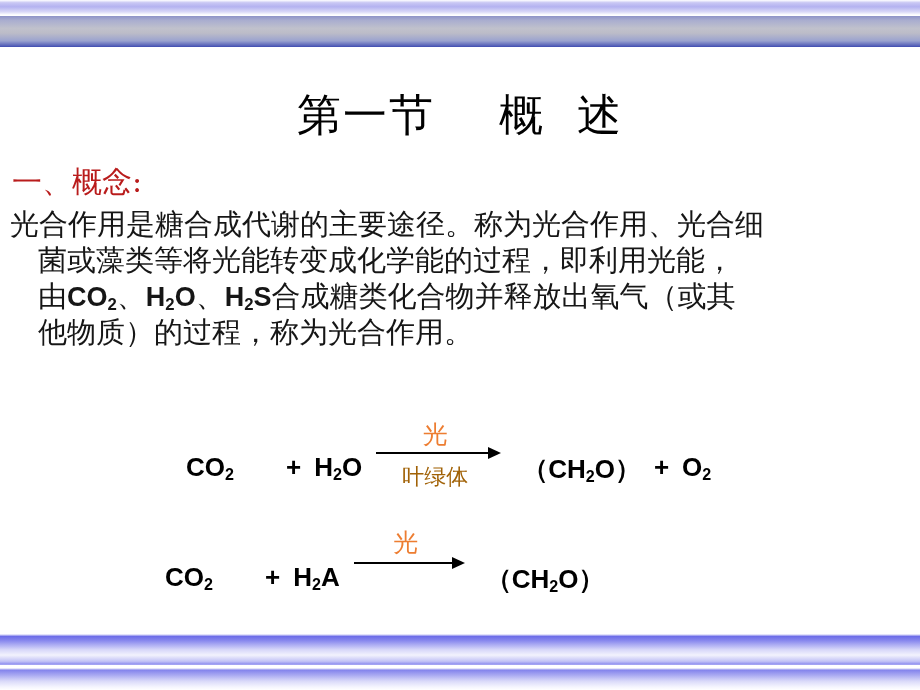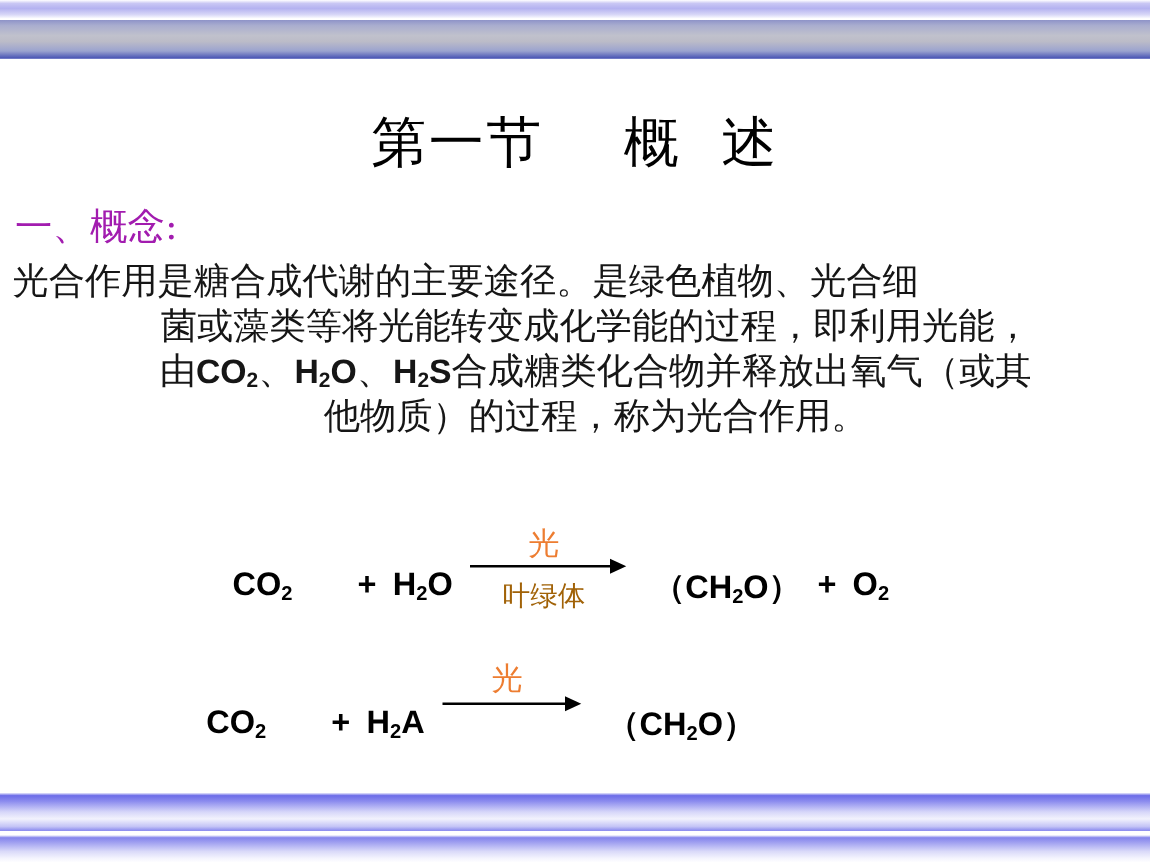--- a/index.html
+++ b/index.html
@@ -73,21 +73,21 @@
   }
 
   
   .section-heading {
     position: absolute;
     left: 12px;
     top: 163px;
     font-family: "DejaVu Serif", "Liberation Serif", serif;
     font-size: 30px;
     line-height: 38px;
-    color: #a21caf;
+    color: #b91c1c;
     white-space: pre;
   }
 
   
   .body-text {
     position: absolute;
     left: 10px;
     top: 206px;
     width: 905px;
     font-family: "DejaVu Serif", "Liberation Serif", serif;
@@ -95,21 +95,20 @@
     line-height: 36px;
     color: #161616;
     letter-spacing: 0px;
   }
   .body-line {
     white-space: pre;
     height: 36px;
   }
   .body-line.indent {
     padding-left: 28px;
-    text-align: center;
   }
   .chem-inline {
     font-family: "Liberation Sans", "DejaVu Sans", sans-serif;
     font-weight: bold;
     font-size: 27px;
   }
   .chem-inline sub {
     font-size: 0.62em;
     vertical-align: -0.22em;
   }
@@ -196,21 +195,21 @@
 <div class="slide">
 
   <div class="bar bar-top-1"></div>
   <div class="bar bar-top-2"></div>
 
   <div class="slide-title">第一节    概  述</div>
 
   <div class="section-heading">一、概念:</div>
 
   <div class="body-text">
-    <div class="body-line">光合作用是糖合成代谢的主要途径。是绿色植物、光合细</div>
+    <div class="body-line">光合作用是糖合成代谢的主要途径。称为光合作用、光合细</div>
     <div class="body-line indent">菌或藻类等将光能转变成化学能的过程，即利用光能，</div>
     <div class="body-line indent"><span>由</span><span class="chem-inline">CO<sub>2</sub></span><span>、</span><span class="chem-inline">H<sub>2</sub>O</span><span>、</span><span class="chem-inline">H<sub>2</sub>S</span><span>合成糖类化合物并释放出氧气（或其</span></div>
     <div class="body-line indent">他物质）的过程，称为光合作用。</div>
   </div>
 
   <div class="equation eq1">
     <span class="eq-term">CO<sub>2</sub></span>
     <span class="eq-gap-lg"></span>
     <span class="eq-term">+</span>
     <span class="eq-gap-sm"></span>

